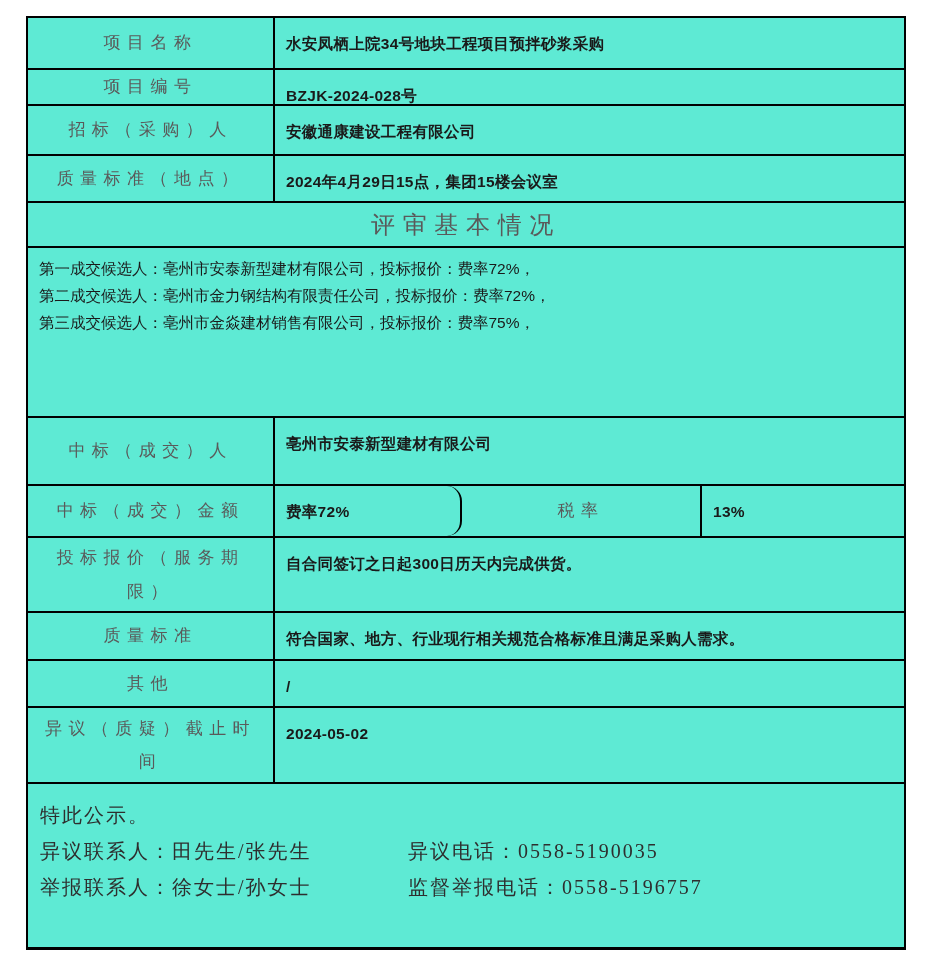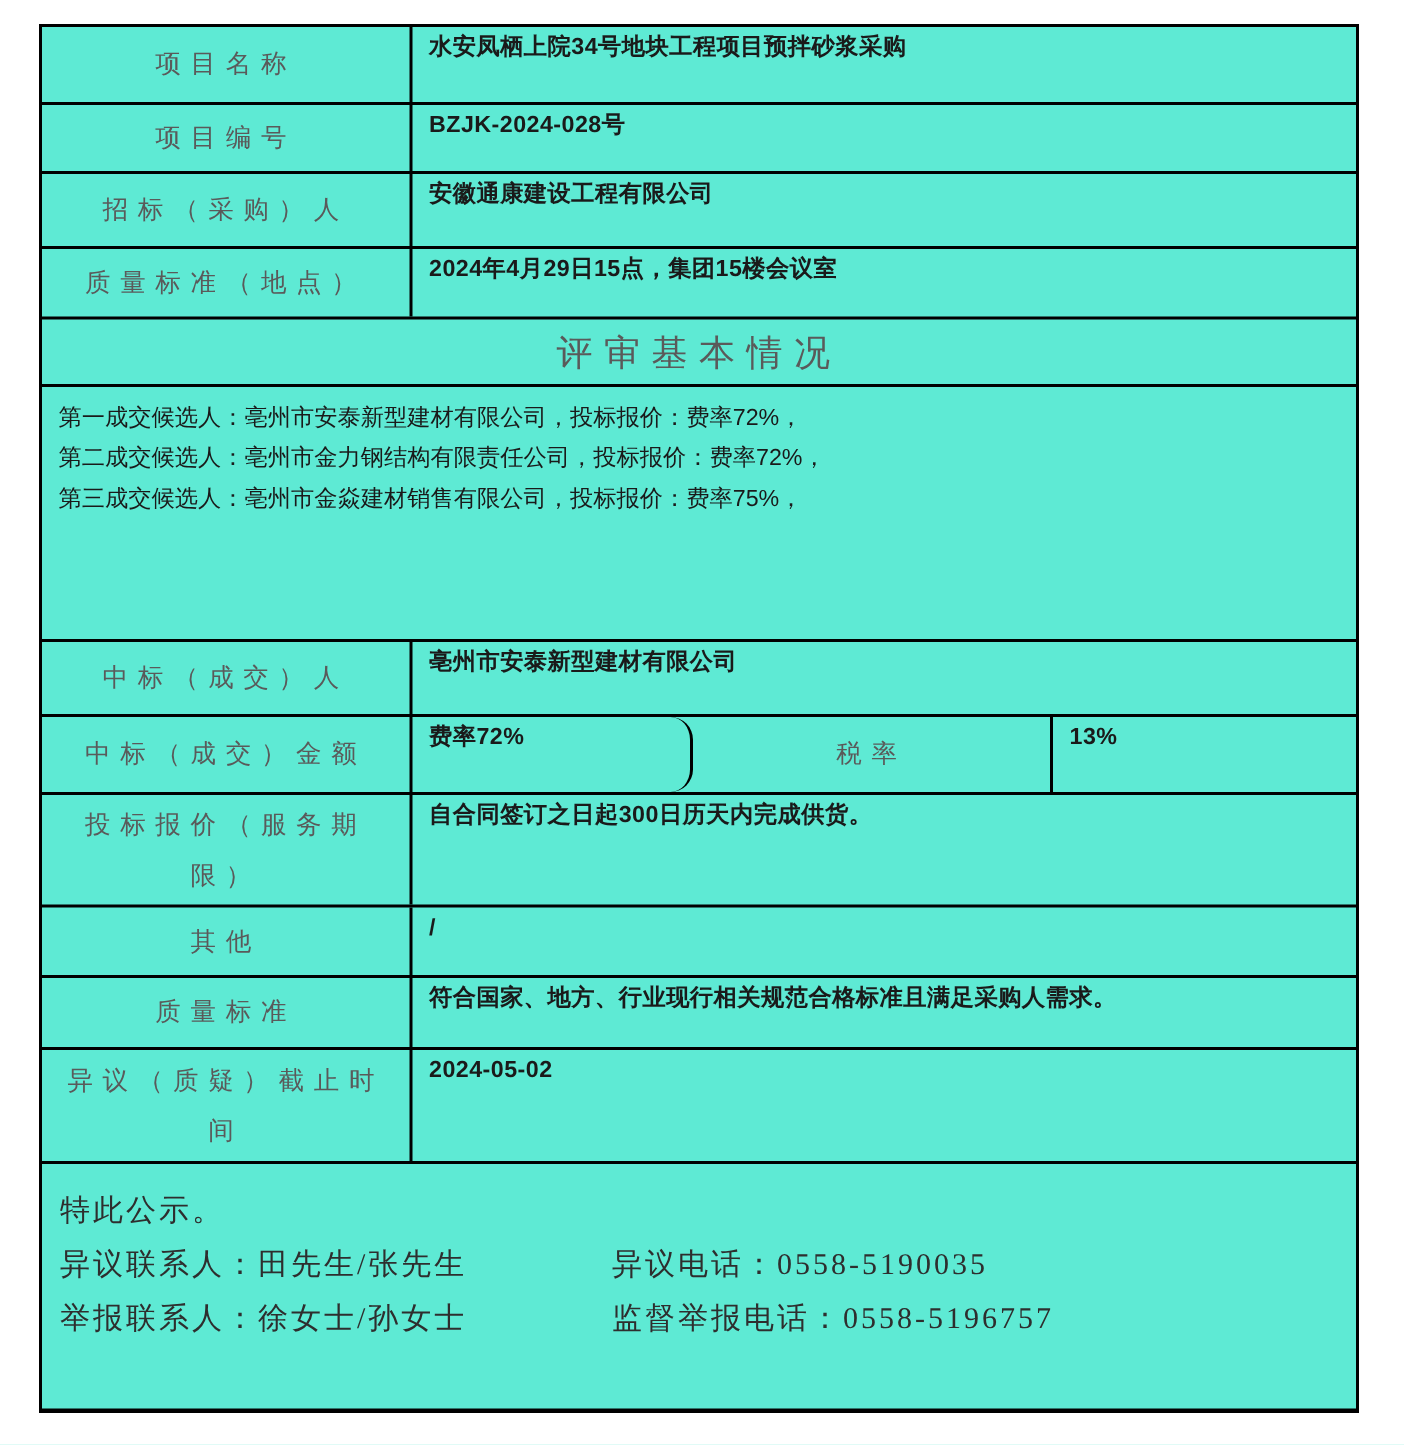--- a/index.html
+++ b/index.html
@@ -34,21 +34,21 @@
     color: #5a5a5a;
     font-family: "Liberation Serif", serif;
     font-size: 17px;
     letter-spacing: 0.38em;
     white-space: pre-line;
     line-height: 1.95;
     padding: 0 6px;
   }
   
   .val {
-    padding: 4px 11px;
+    padding: 16px 11px;
     font-family: "Liberation Sans", sans-serif;
     font-weight: 600;
     font-size: 15.5px;
     color: #1a1a1a;
     letter-spacing: 0.02em;
     line-height: 1.35;
   }
   .wlab { flex: 0 0 247px; }
   .wv1  { flex: 0 0 187px; border-radius: 15px; }
   .wtax { flex: 0 0 240px; }
@@ -89,21 +89,21 @@
 <body>
 
 <div class="page">
   <div class="table">
 
     <div class="r" style="height:50px">
       <div class="lab wlab br">项目名称</div>
       <div class="val grow">水安凤栖上院34号地块工程项目预拌砂浆采购</div>
     </div>
 
-    <div class="r bt" style="height:46px">
+    <div class="r bt" style="height:36px">
       <div class="lab wlab br">项目编号</div>
       <div class="val grow">BZJK-2024-028号</div>
     </div>
 
     <div class="r bt" style="height:50px">
       <div class="lab wlab br">招标（采购）人</div>
       <div class="val grow">安徽通康建设工程有限公司</div>
     </div>
 
     <div class="r bt" style="height:47px">
@@ -116,46 +116,46 @@
     </div>
 
     <div class="r bt" style="height:170px">
       <div class="cands">
         <div>第一成交候选人：亳州市安泰新型建材有限公司，投标报价：费率72%，</div>
         <div>第二成交候选人：亳州市金力钢结构有限责任公司，投标报价：费率72%，</div>
         <div>第三成交候选人：亳州市金焱建材销售有限公司，投标报价：费率75%，</div>
       </div>
     </div>
 
-    <div class="r bt" style="height:50px">
+    <div class="r bt" style="height:68px">
       <div class="lab wlab br">中标（成交）人</div>
       <div class="val grow">亳州市安泰新型建材有限公司</div>
     </div>
 
     <div class="r bt" style="height:52px">
       <div class="lab wlab br">中标（成交）金额</div>
       <div class="val wv1 br">费率72%</div>
       <div class="lab wtax br">税率</div>
       <div class="val grow">13%</div>
     </div>
 
     <div class="r bt" style="height:75px">
       <div class="lab wlab br">投标报价（服务期
 限）</div>
       <div class="val grow">自合同签订之日起300日历天内完成供货。</div>
     </div>
 
+    <div class="r bt" style="height:48px">
+      <div class="lab wlab br">质量标准</div>
+      <div class="val grow">符合国家、地方、行业现行相关规范合格标准且满足采购人需求。</div>
+    </div>
+
     <div class="r bt" style="height:47px">
       <div class="lab wlab br">其他</div>
       <div class="val grow">/</div>
-    </div>
-
-    <div class="r bt" style="height:48px">
-      <div class="lab wlab br">质量标准</div>
-      <div class="val grow">符合国家、地方、行业现行相关规范合格标准且满足采购人需求。</div>
     </div>
 
     <div class="r bt" style="height:76px">
       <div class="lab wlab br">异议（质疑）截止时
 间</div>
       <div class="val grow">2024-05-02</div>
     </div>
 
     <div class="r bt" style="height:165px">
       <div class="foot">

